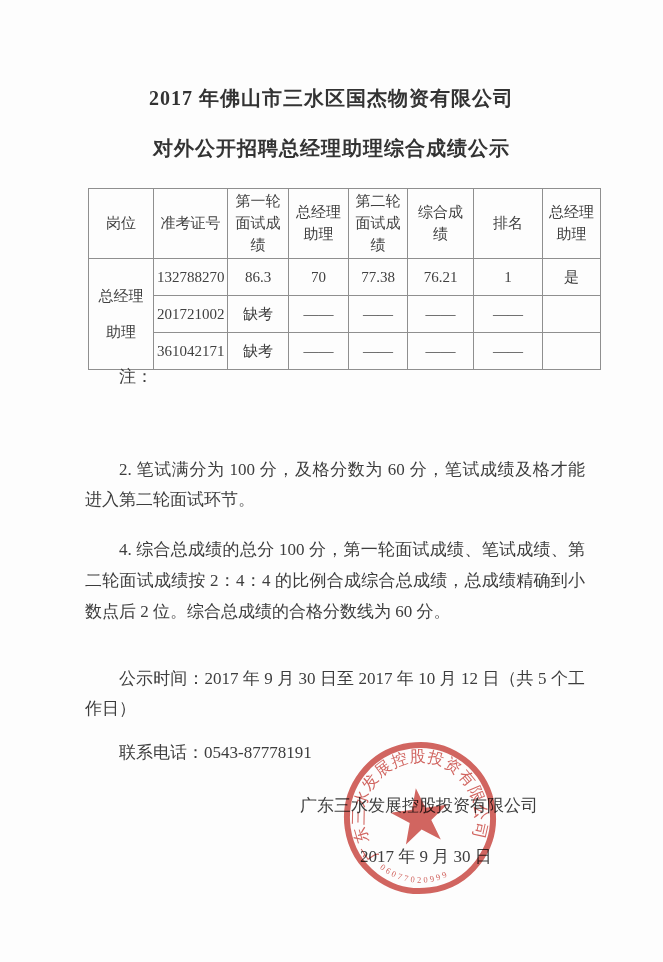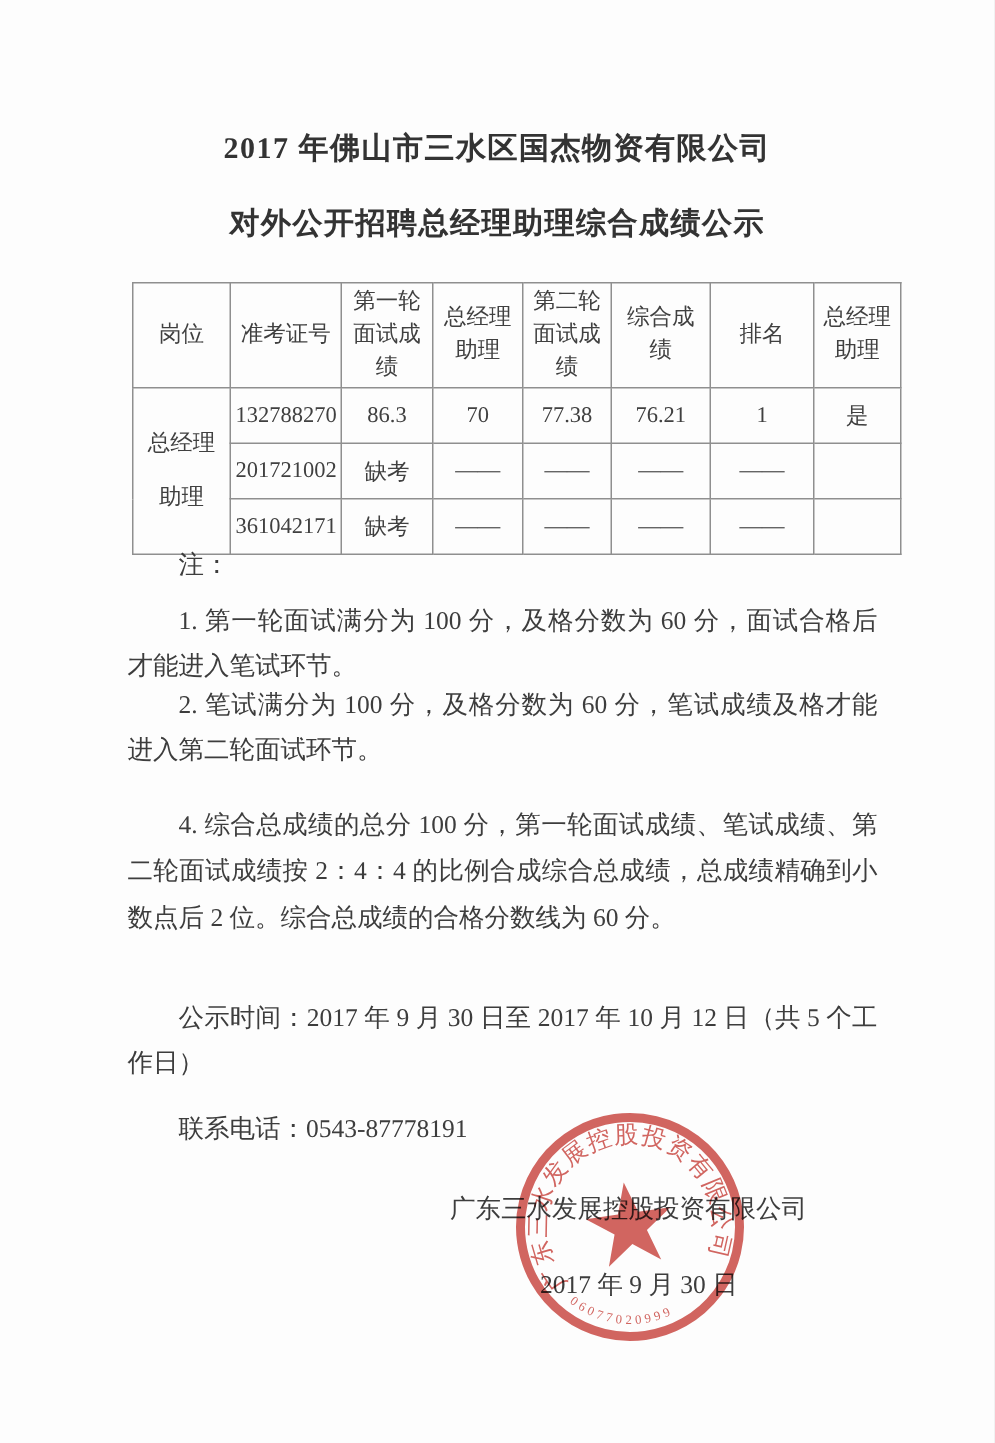--- a/index.html
+++ b/index.html
@@ -137,21 +137,20 @@
         <td>——</td>
         <td>——</td>
         <td>——</td>
         <td>——</td>
         <td></td>
       </tr>
     </tbody>
   </table>
 
   <div class="para indent" style="top:362px">注：</div>
-  <div class="para indent" style="top:399px">1. 第一轮面试满分为 100 分，及格分数为 60 分，面试合格后才能进入笔试环节。</div>
   <div class="para indent" style="top:455px">2. 笔试满分为 100 分，及格分数为 60 分，笔试成绩及格才能进入第二轮面试环节。</div>
   <div class="para indent" style="top:534px; line-height:31px">4. 综合总成绩的总分 100 分，第一轮面试成绩、笔试成绩、第二轮面试成绩按 2：4：4 的比例合成综合总成绩，总成绩精确到小数点后 2 位。综合总成绩的合格分数线为 60 分。</div>
 
   <div class="para indent" style="top:664px">公示时间：2017 年 9 月 30 日至 2017 年 10 月 12 日（共 5 个工作日）</div>
   <div class="para indent" style="top:738px">联系电话：0543-87778191</div>
 
   <div class="sig" style="left:300px; top:794px">广东三水发展控股投资有限公司</div>
   <div class="sig" style="left:360px; top:845px">2017 年 9 月 30 日</div>
 
   <svg class="seal" viewBox="0 0 200 200" xmlns="http://www.w3.org/2000/svg">

